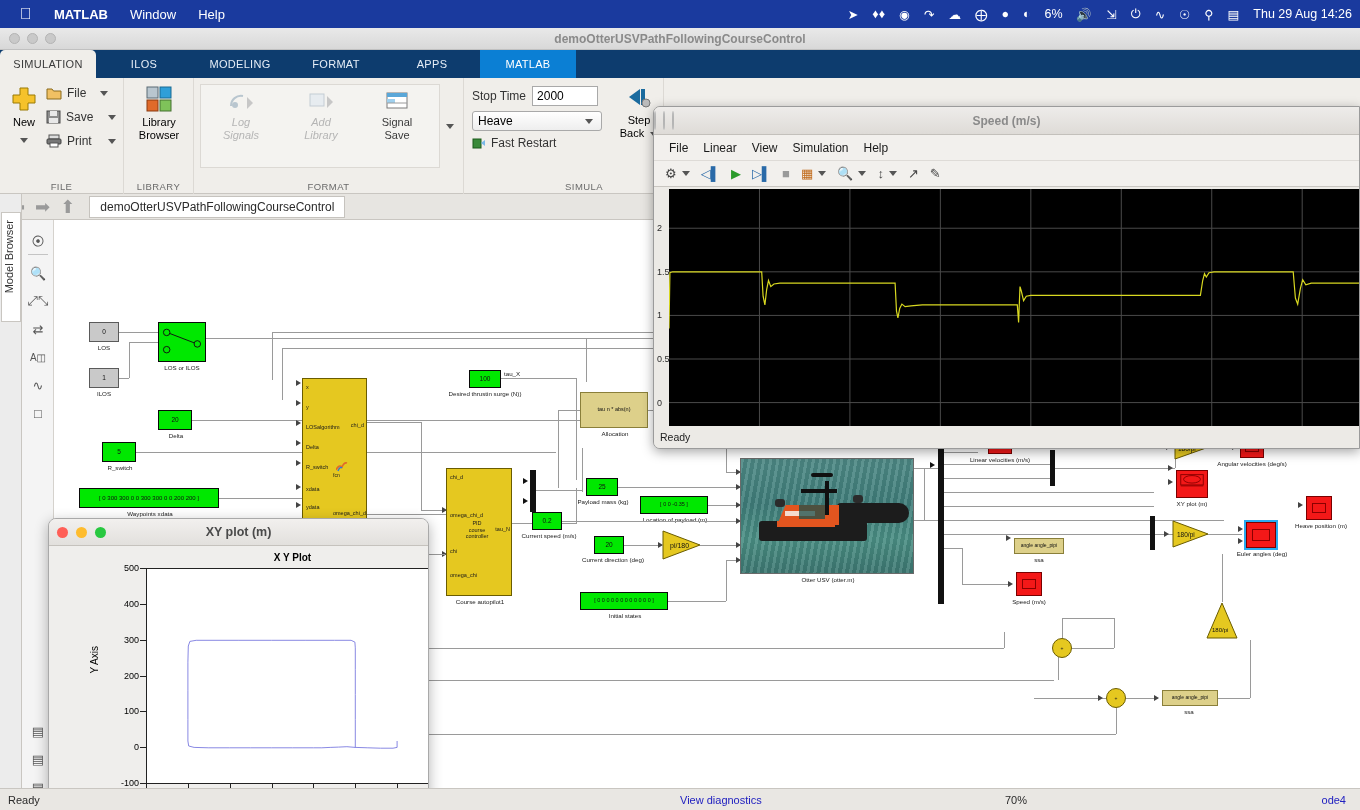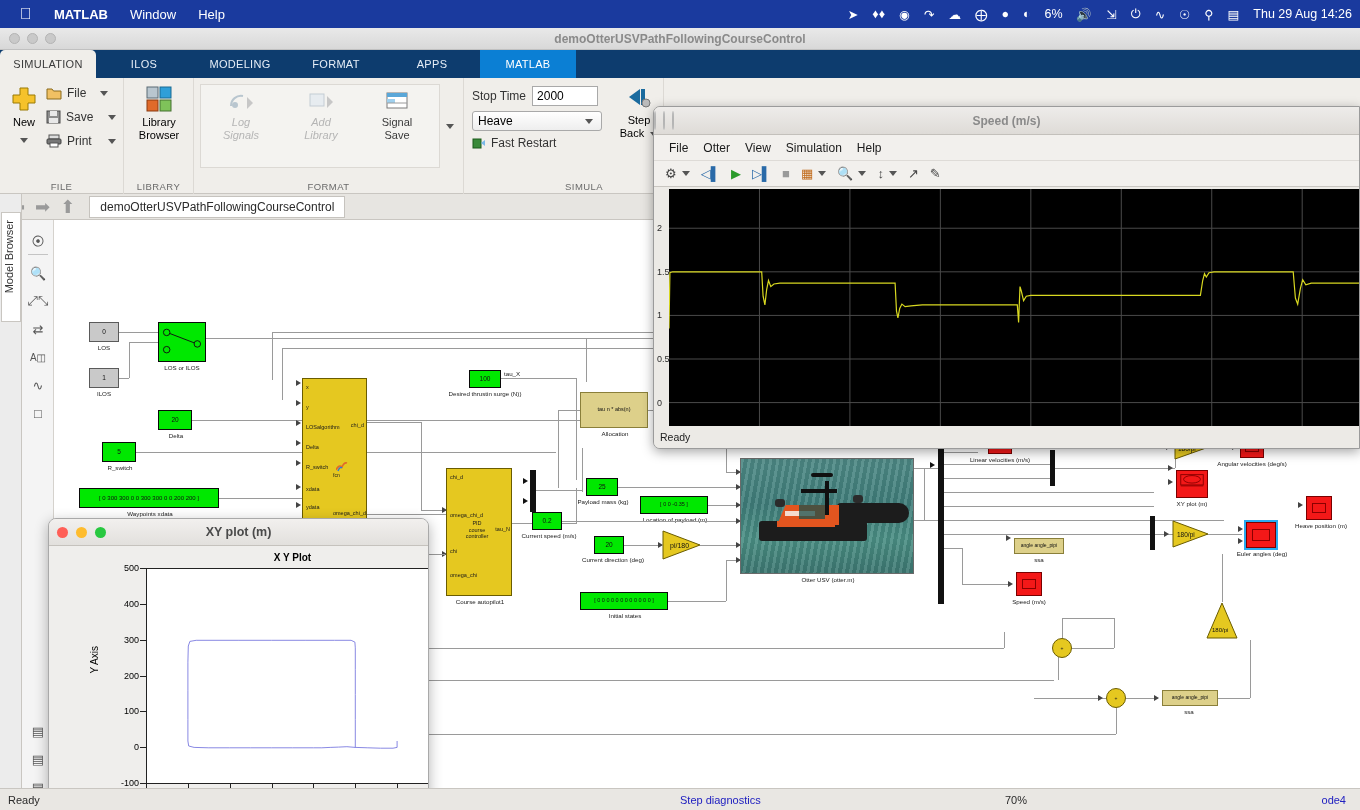--- a/index.html
+++ b/index.html
@@ -679,21 +679,21 @@
         <div class="dots">
           <span class="dot"></span>
           <span class="dot"></span>
           <span class="dot"></span>
         </div>
         <div class="wtitle">Speed (m/s)</div>
       </div>
 
       <div class="sw-menu">
         <span>File</span>
-        <span>Otter</span>
+        <span>Linear</span>
         <span>View</span>
         <span>Simulation</span>
         <span>Help</span>
       </div>
 
       <div class="sw-tool">
         <span class="ti">⚙</span>
         <span class="chev" style="margin-left:5px;"></span>
         <span class="ti" style="color:#2a6aa8;">◁▌</span>
         <span class="ti" style="color:#2a9a2a;">▶</span>
@@ -794,19 +794,19 @@
             <div style="position:absolute;left:97px;top:22px;width:1px;height:215px;background:#222;"></div>
             <div style="position:absolute;left:97px;top:237px;width:293px;height:1px;background:#222;"></div>
           </div>
         <div class="xy-xlab">X Axis</div>
         <div class="xy-ylab">Y Axis</div>
       </div>
     </div>
 
     <div class="statusbar">
       <span class="ready">Ready</span>
-      <span class="vd">Step diagnostics</span>
+      <span class="vd">View diagnostics</span>
       <span class="zm">70%</span>
       <span class="ode">ode4</span>
     </div>
 
   </div>
 </div>
 
 </body></html>

